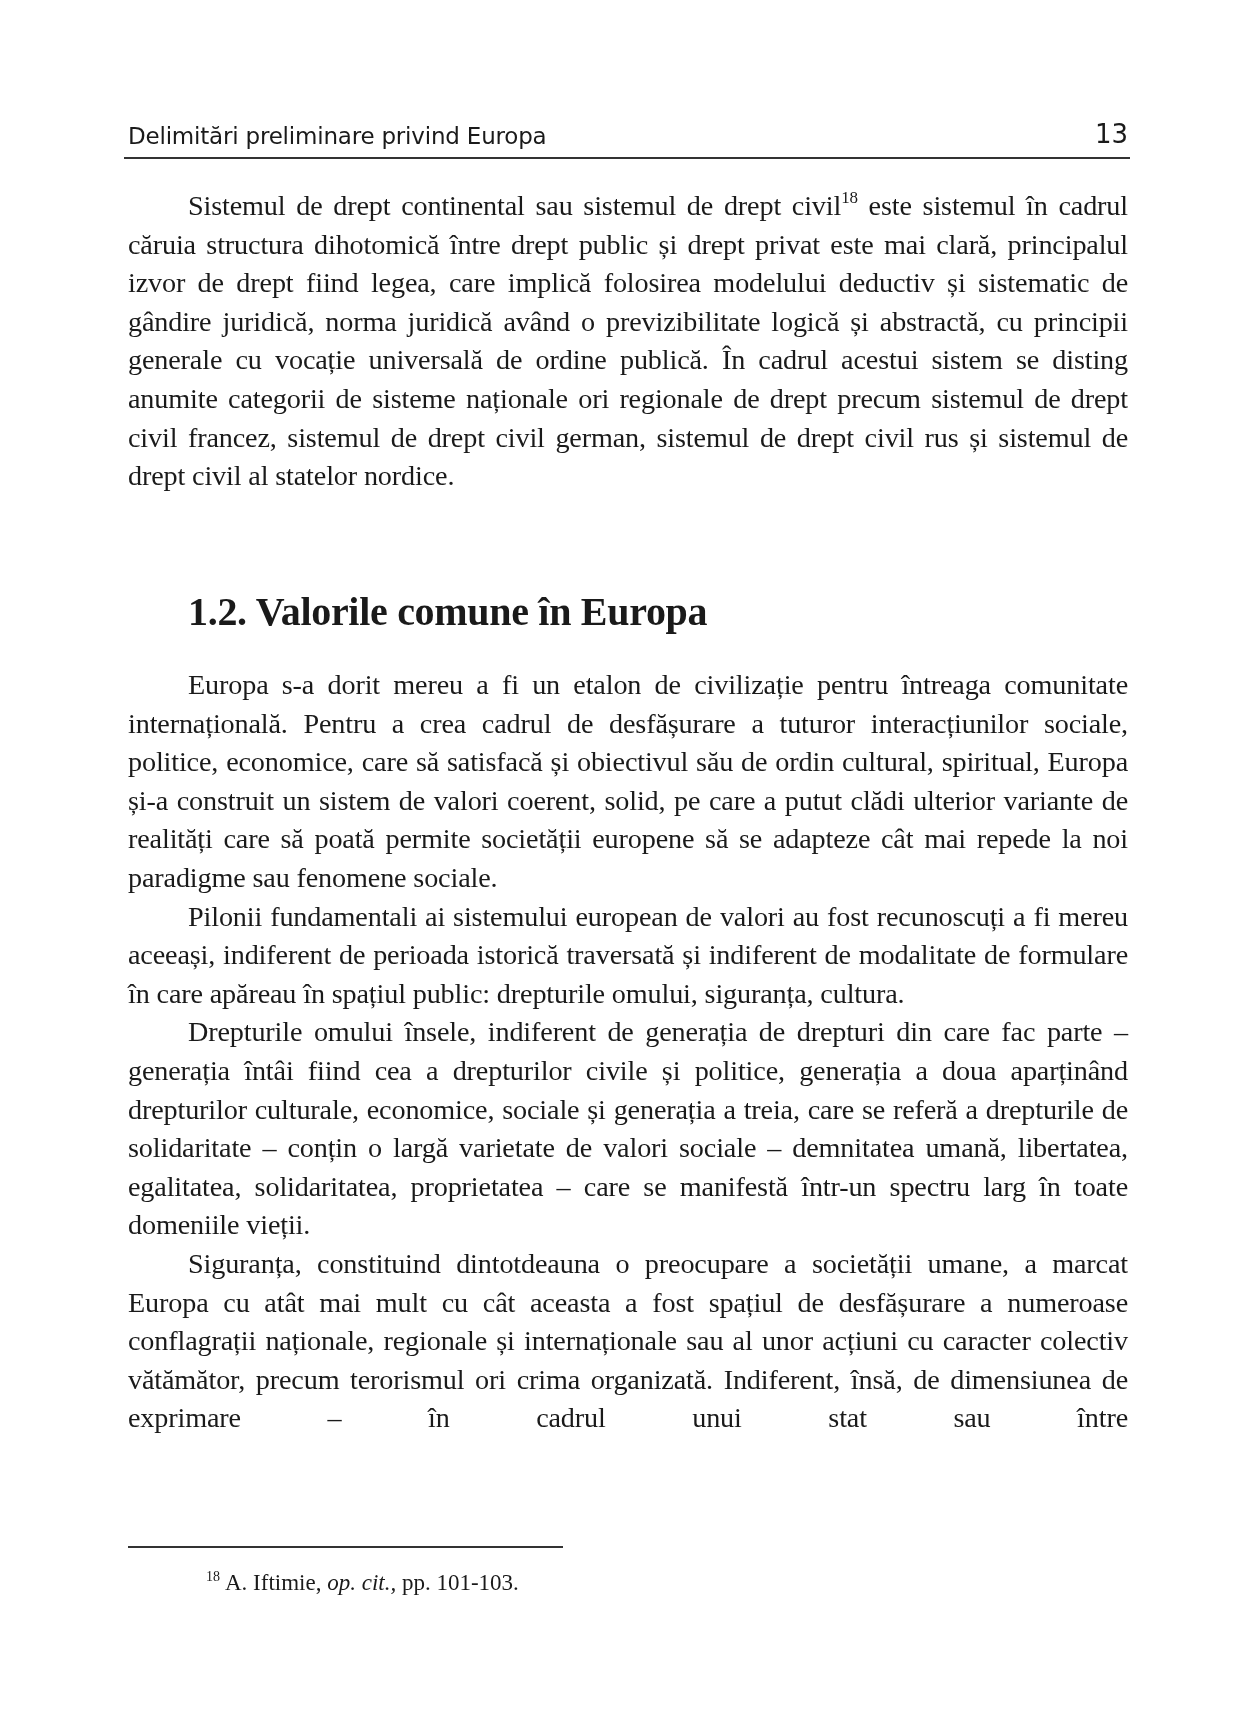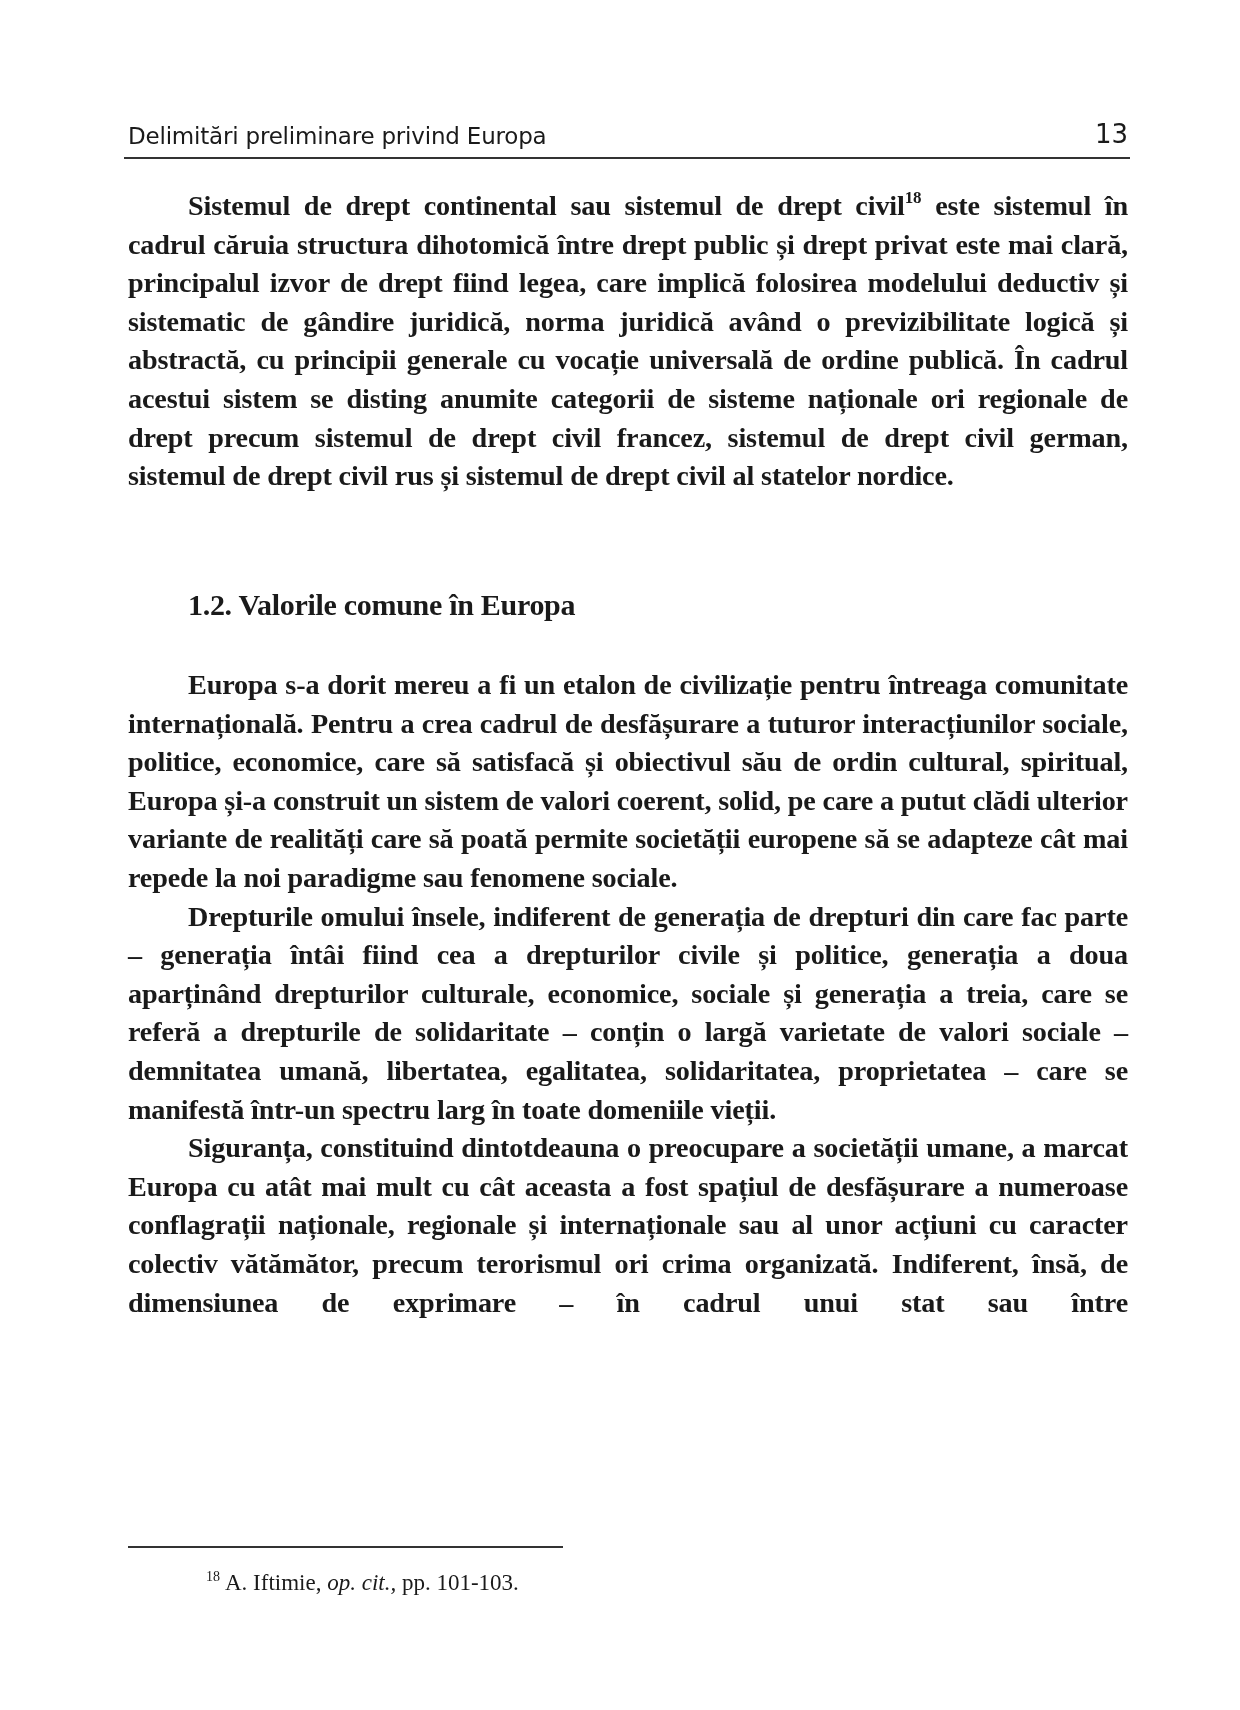--- a/index.html
+++ b/index.html
@@ -52,30 +52,29 @@
       font-family: "Liberation Serif", "DejaVu Serif", serif;
       font-size: 28.2px;
       line-height: 38.6px;
       text-align: justify;
       letter-spacing: -0.15px;
     }
     .body-text p {
       margin: 0;
       text-indent: 60px;
       text-align: justify;
-      font-weight: bold;
     }
     .block1 { top: 187px; }
     .section-heading {
       position: absolute;
       left: 188px;
       top: 588px;
       font-family: "Liberation Serif", "DejaVu Serif", serif;
       font-weight: bold;
-      font-size: 30px;
+      font-size: 40px;
       letter-spacing: -0.3px;
     }
     .block2 { top: 666px; }
     sup.fnref {
       font-size: 17px;
       line-height: 0;
       vertical-align: 12px;
     }
     .footnote-rule {
       position: absolute;
@@ -112,20 +111,21 @@
 <div class="header-rule"></div>
 
 <div class="body-text block1">
   <p><span>Sistemul de drept continental sau sistemul de drept civil</span><sup class="fnref">18</sup><span> este sistemul în cadrul căruia structura dihotomică între drept public și drept privat este mai clară, principalul izvor de drept fiind legea, care implică folosirea modelului deductiv și sistematic de gândire juridică, norma juridică având o previzibilitate logică și abstractă, cu principii generale cu vocație universală de ordine publică. În cadrul acestui sistem se disting anumite categorii de sisteme naționale ori regionale de drept precum sistemul de drept civil francez, sistemul de drept civil german, sistemul de drept civil rus și sistemul de drept civil al statelor nordice.</span></p>
 </div>
 
 <div class="section-heading">1.2. Valorile comune în Europa</div>
 
 <div class="body-text block2">
   <p>Europa s-a dorit mereu a fi un etalon de civilizație pentru întreaga comunitate internațională. Pentru a crea cadrul de desfășurare a tuturor interacțiunilor sociale, politice, economice, care să satisfacă și obiectivul său de ordin cultural, spiritual, Europa și-a construit un sistem de valori coerent, solid, pe care a putut clădi ulterior variante de realități care să poată permite societății europene să se adapteze cât mai repede la noi paradigme sau fenomene sociale.</p>
+  <p>Pilonii fundamentali ai sistemului european de valori au fost recunoscuți a fi mereu aceeași, indiferent de perioada istorică traversată și indiferent de modalitate de formulare în care apăreau în spațiul public: drepturile omului, siguranța, cultura.</p>
   <p>Drepturile omului însele, indiferent de generația de drepturi din care fac parte – generația întâi fiind cea a drepturilor civile și politice, generația a doua aparținând drepturilor culturale, economice, sociale și generația a treia, care se referă a drepturile de solidaritate – conțin o largă varietate de valori sociale – demnitatea umană, libertatea, egalitatea, solidaritatea, proprietatea – care se manifestă într-un spectru larg în toate domeniile vieții.</p>
   <p style="text-align-last: justify;">Siguranța, constituind dintotdeauna o preocupare a societății umane, a marcat Europa cu atât mai mult cu cât aceasta a fost spațiul de desfășurare a numeroase conflagrații naționale, regionale și internaționale sau al unor acțiuni cu caracter colectiv vătămător, precum terorismul ori crima organizată. Indiferent, însă, de dimensiunea de exprimare – în cadrul unui stat sau între</p>
 </div>
 
 <div class="footnote-rule"></div>
 
 <div class="footnote">
   <sup>18</sup><span>A. Iftimie, </span><i>op. cit.,</i><span> pp. 101-103.</span>
 </div>
 

